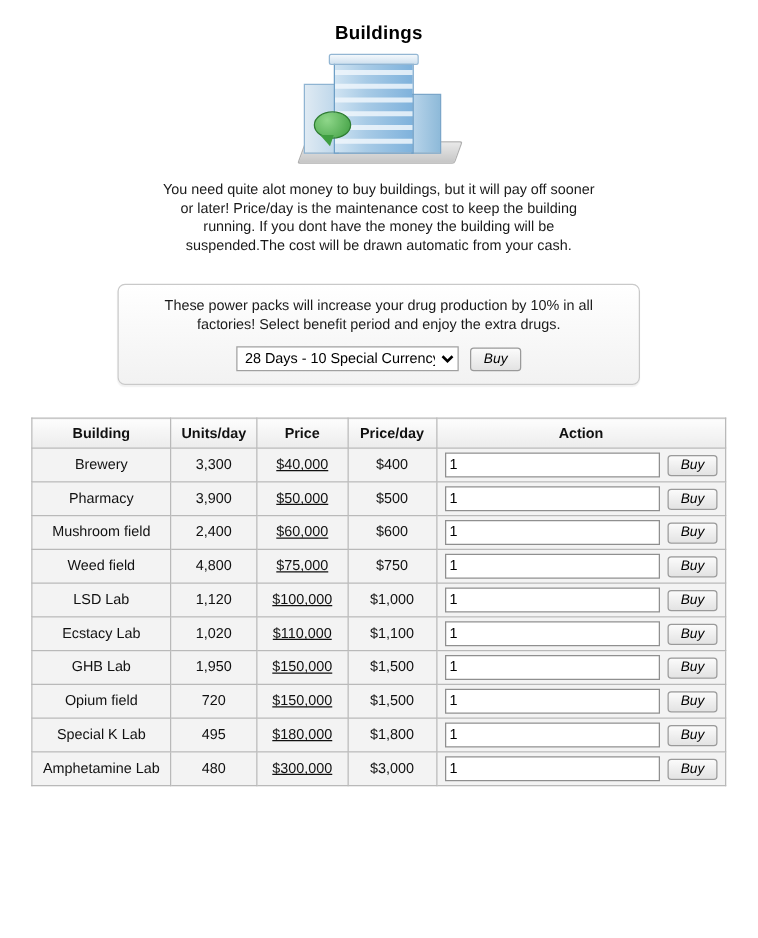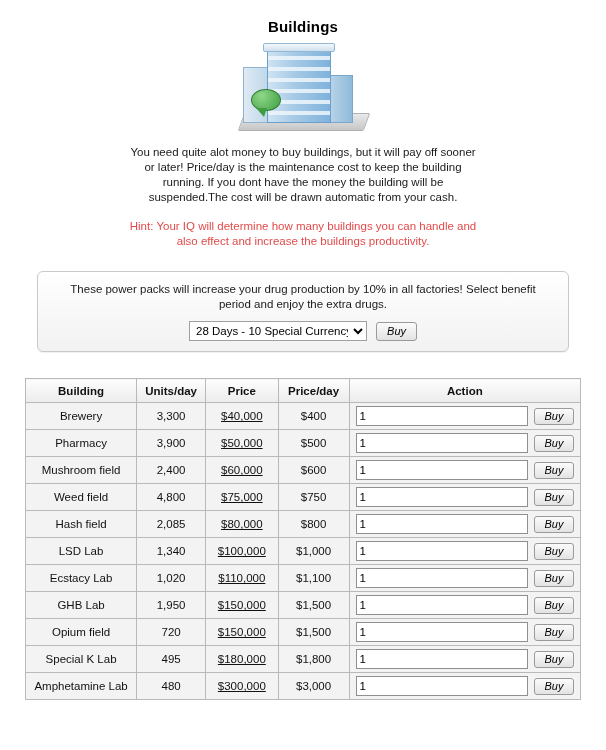--- a/index.html
+++ b/index.html
@@ -44,21 +44,21 @@
   }
   .hint {
     width: 350px;
     margin: 14px auto 0 auto;
     text-align: center;
     font-size: 11.5px;
     line-height: 15px;
     color: #e24a4a;
   }
   .promo-box {
-    width: 532px;
+    width: 418px;
     margin: 22px auto 0 auto;
     border: 1px solid #c9c9c9;
     border-radius: 6px;
     background: linear-gradient(#ffffff, #f2f2f2);
     padding: 8px 10px 10px 10px;
     box-sizing: border-box;
     box-shadow: 0 1px 1px rgba(0,0,0,0.06);
   }
   .promo-text {
     text-align: center;
@@ -250,21 +250,20 @@
       <div class="b-floor" style="top:41px"></div>
       <div class="b-floor" style="top:52px"></div>
       <div class="b-floor" style="top:63px"></div>
     </div>
     <div class="b-roof"></div>
     <div class="b-bubble"></div>
   </div>
 
   <div class="intro">You need quite alot money to buy buildings, but it will pay off sooner or later! Price/day is the maintenance cost to keep the building running. If you dont have the money the building will be suspended.The cost will be drawn automatic from your cash.</div>
 
-  <div class="hint">Hint: Your IQ will determine how many buildings you can handle and also effect and increase the buildings productivity.</div>
 
   <div class="promo-box">
     <div class="promo-text">These power packs will increase your drug production by 10% in all factories! Select benefit period and enjoy the extra drugs.</div>
     <div class="promo-controls">
       <select class="period-select">
         <option>28 Days - 10 Special Currency</option>
       </select>
       <button class="btn promo-buy">Buy</button>
     </div>
   </div>
@@ -322,34 +321,22 @@
         <td class="col-price">$75,000</td>
         <td class="col-priceday">$750</td>
         <td class="col-action">
           <div class="action-cell">
             <input class="qty" type="text" value="1" style="">
             <button class="btn row-buy">Buy</button>
           </div>
         </td>
       </tr>
       <tr>
-        <td class="col-name">Hash field</td>
-        <td class="col-units">2,085</td>
-        <td class="col-price">$80,000</td>
-        <td class="col-priceday">$800</td>
-        <td class="col-action">
-          <div class="action-cell">
-            <input class="qty" type="text" value="1" style="">
-            <button class="btn row-buy">Buy</button>
-          </div>
-        </td>
-      </tr>
-      <tr>
         <td class="col-name">LSD Lab</td>
-        <td class="col-units">1,340</td>
+        <td class="col-units">1,120</td>
         <td class="col-price">$100,000</td>
         <td class="col-priceday">$1,000</td>
         <td class="col-action">
           <div class="action-cell">
             <input class="qty" type="text" value="1" style="">
             <button class="btn row-buy">Buy</button>
           </div>
         </td>
       </tr>
       <tr>

